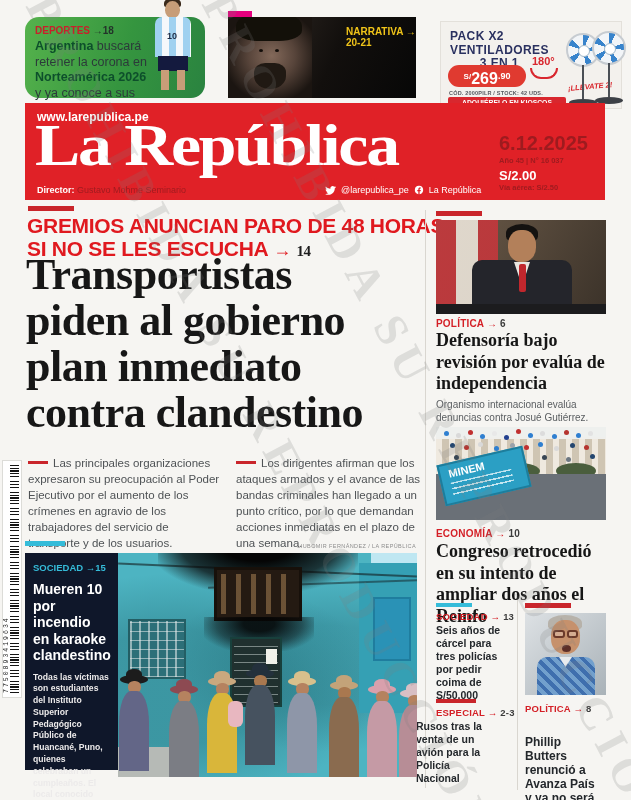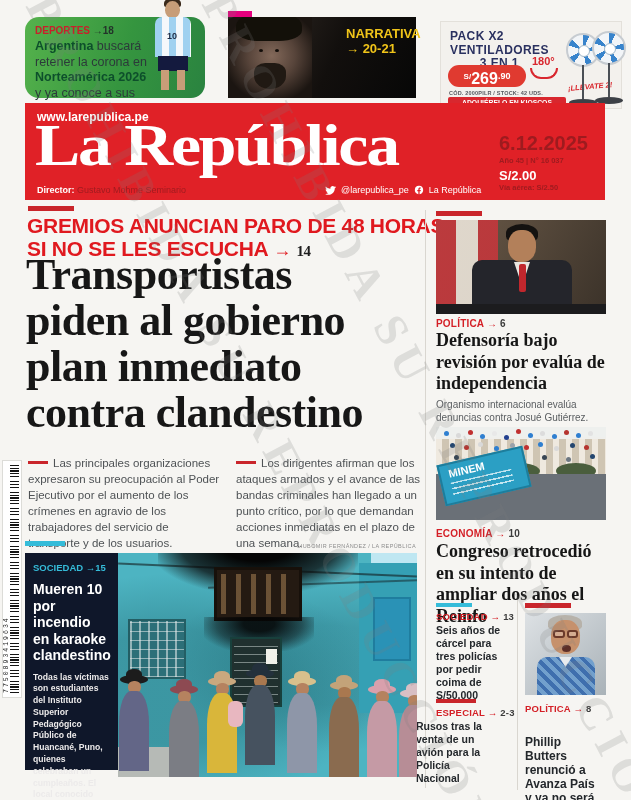--- a/index.html
+++ b/index.html
@@ -28,21 +28,21 @@
   .messi .leg1,.messi .leg2{position:absolute;top:69px;width:8px;height:20px;background:#c79d78;}
   .messi .leg1{left:16px;} .messi .leg2{left:32px;}
   .promo-nar{left:228px;top:17px;width:188px;height:81px;background:linear-gradient(115deg,#38302a 0%,#120f0d 55%,#070707 100%);}
   .promo-nar .tab{position:absolute;left:0;top:-6px;width:24px;height:6px;background:#e5007e;}
   .portrait{position:absolute;left:0;top:0;width:84px;height:81px;overflow:hidden;
       background:radial-gradient(ellipse at 52% 48%,#83695a 0%,#57443a 38%,#1b1511 78%);}
   .portrait .hair{position:absolute;left:8px;top:-6px;width:66px;height:30px;border-radius:50% 50% 35% 35%;background:#131009;}
   .portrait .beard{position:absolute;left:26px;top:46px;width:32px;height:26px;border-radius:35% 35% 50% 50%;background:#201913;}
   .portrait .eye1,.portrait .eye2{position:absolute;top:32px;width:4px;height:3px;border-radius:50%;background:#120d09;}
   .portrait .eye1{left:31px;} .portrait .eye2{left:47px;}
-  .promo-nar .lab{position:absolute;left:90px;top:9px;font-size:13px;font-weight:bold;color:#f0c419;padding-left:28px;}
+  .promo-nar .lab{position:absolute;left:90px;top:9px;font-size:10px;font-weight:bold;color:#f0c419;padding-left:28px;}
   .promo-nar .hl{position:absolute;left:90px;top:22px;width:94px;font-size:12px;line-height:14.5px;
       font-weight:bold;color:#fff;}
   .promo-ad{left:440px;top:21px;width:182px;height:88px;background:#f3f1ed;box-shadow:0 0 0 1px #e3e0da inset;}
   .ad-title{position:absolute;left:10px;top:9px;font-size:12px;line-height:13.5px;font-weight:800;
       color:#2a3160;letter-spacing:.4px;}
   .ad-rot{position:absolute;left:92px;top:34px;font-size:11px;font-weight:bold;color:#d8272e;}
   .ad-rot-arc{position:absolute;left:90px;top:47px;width:24px;height:9px;border:2px solid #d8272e;border-top:none;
       border-radius:0 0 24px 24px;}
   .ad-price{position:absolute;left:8px;top:44px;width:78px;height:22px;background:#e03a30;border-radius:13px;
       color:#fff;text-align:center;line-height:22px;font-weight:bold;}

